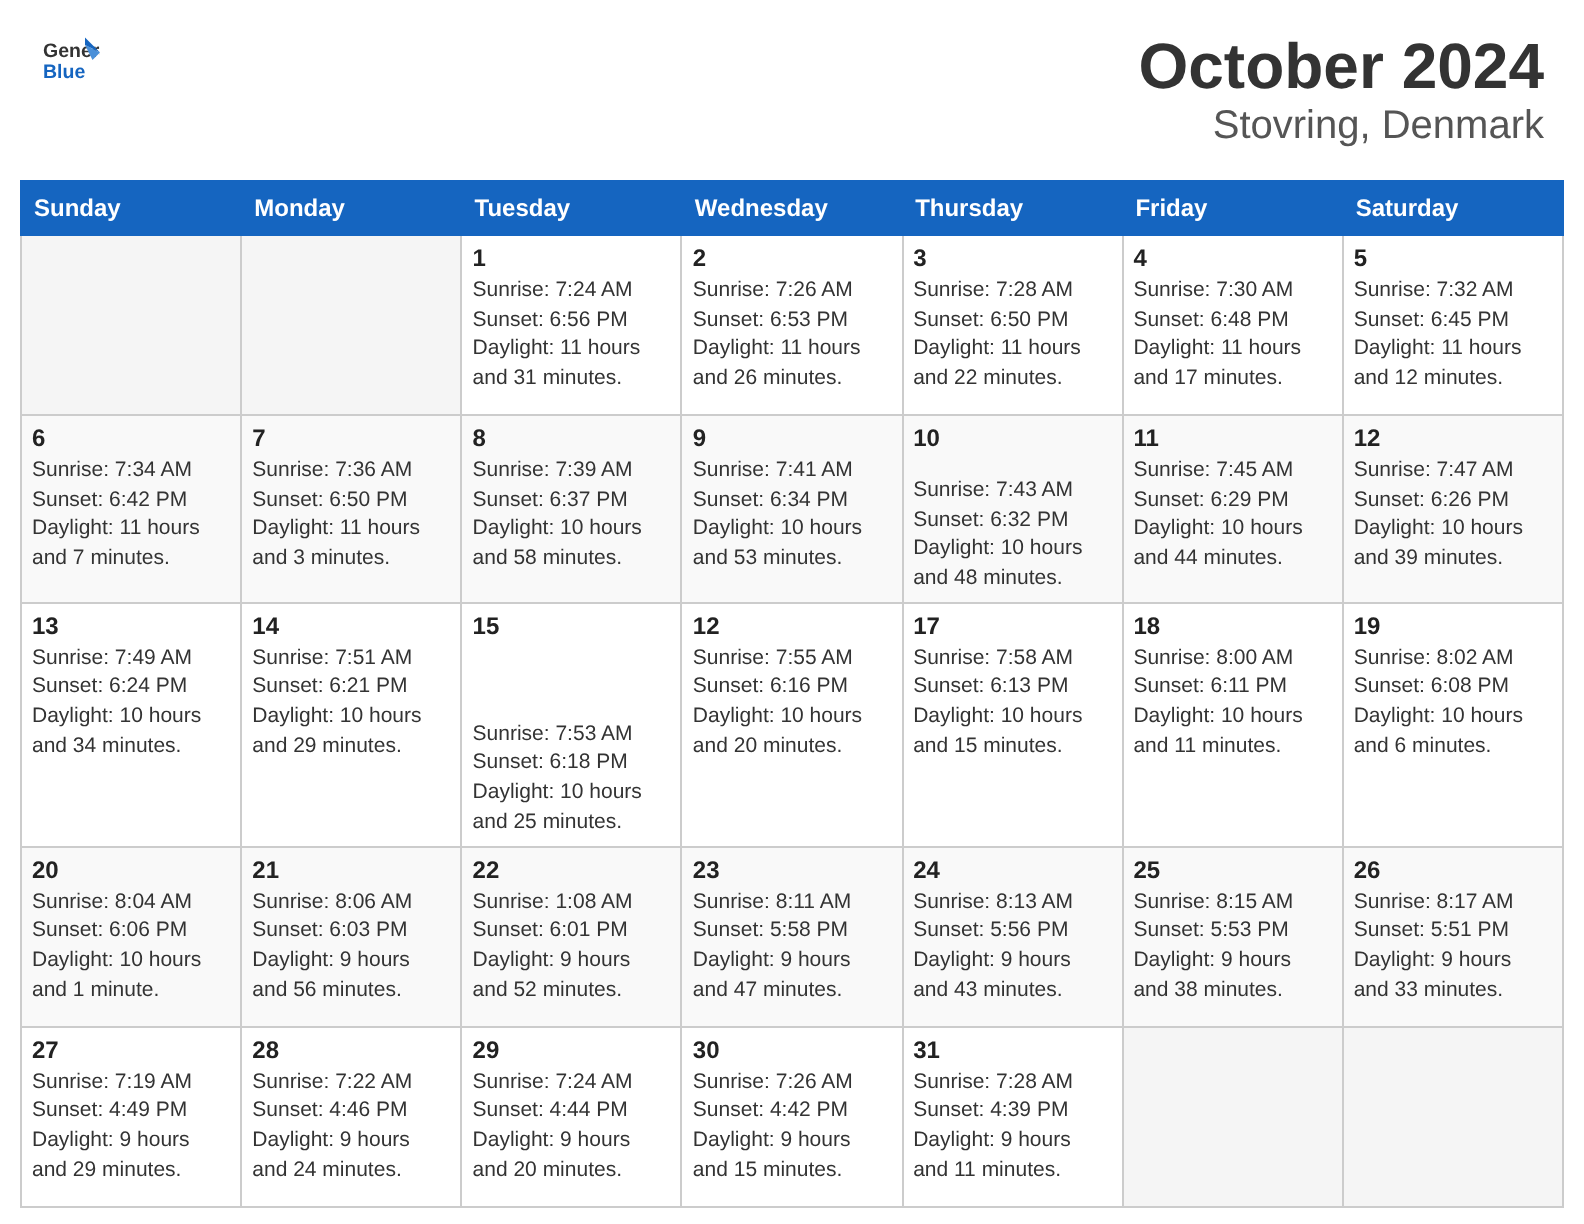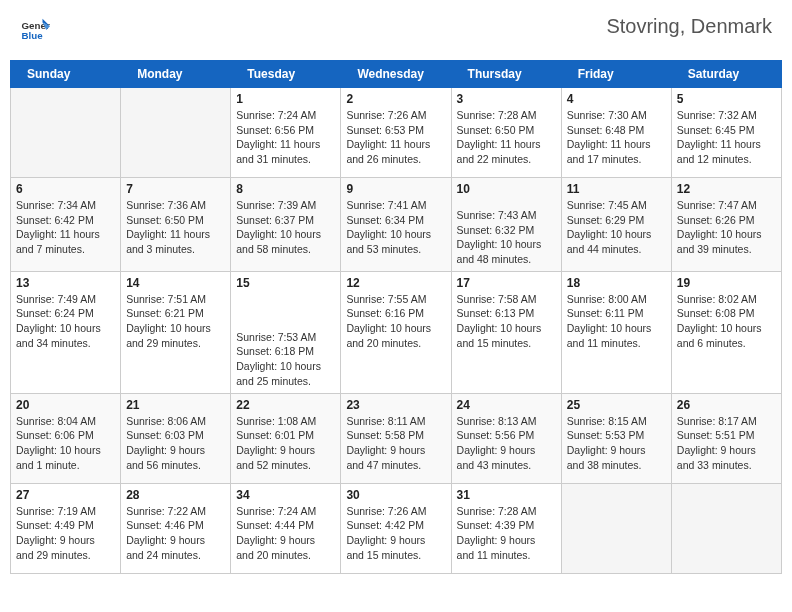--- a/index.html
+++ b/index.html
@@ -39,21 +39,21 @@
       color: #555;
     }
     .calendar {
       width: 100%;
       border-collapse: collapse;
       font-size: 11px;
     }
     .calendar th {
       background: #1565c0;
       color: #fff;
-      padding: 6px 16px;
+      padding: 6px 6px;
       text-align: left;
       font-size: 12px;
       border: 1px solid #1565c0;
     }
     .calendar td {
       border: 1px solid #ccc;
       vertical-align: top;
       padding: 4px 5px;
       height: 90px;
       width: calc(100% / 7);
@@ -84,20 +84,21 @@
 <div class="header">
   <div class="logo">
     <svg class="logo-icon" viewBox="0 0 40 40" xmlns="http://www.w3.org/2000/svg">
       <text x="2" y="18" font-size="13" font-weight="bold" fill="#333" font-family="Arial">General</text>
       <text x="2" y="32" font-size="13" font-weight="bold" fill="#1565c0" font-family="Arial">Blue</text>
       <polygon points="30,5 40,15 30,10" fill="#1565c0"></polygon>
       <polygon points="30,10 40,15 35,20" fill="#4a90d9"></polygon>
     </svg>
   </div>
   <div class="title-block">
+    <div class="month-title">October 2024</div>
     <div class="location-title">Stovring, Denmark</div>
   </div>
 </div>
 
 <table class="calendar">
   <thead>
     <tr>
     <th>Sunday</th>
         <th>Monday</th>
         <th>Tuesday</th>
@@ -281,21 +282,21 @@
 Sunset: 4:49 PM
 Daylight: 9 hours and 29 minutes.</div>
         </td>
         <td>
           <span class="day-number">28</span>
           <div class="day-info" style="white-space: pre-line;">Sunrise: 7:22 AM
 Sunset: 4:46 PM
 Daylight: 9 hours and 24 minutes.</div>
         </td>
         <td>
-          <span class="day-number">34</span>
+          <span class="day-number">29</span>
           <div class="day-info" style="white-space: pre-line;">Sunrise: 7:24 AM
 Sunset: 4:44 PM
 Daylight: 9 hours and 20 minutes.</div>
         </td>
         <td>
           <span class="day-number">30</span>
           <div class="day-info" style="white-space: pre-line;">Sunrise: 7:26 AM
 Sunset: 4:42 PM
 Daylight: 9 hours and 15 minutes.</div>
         </td>

